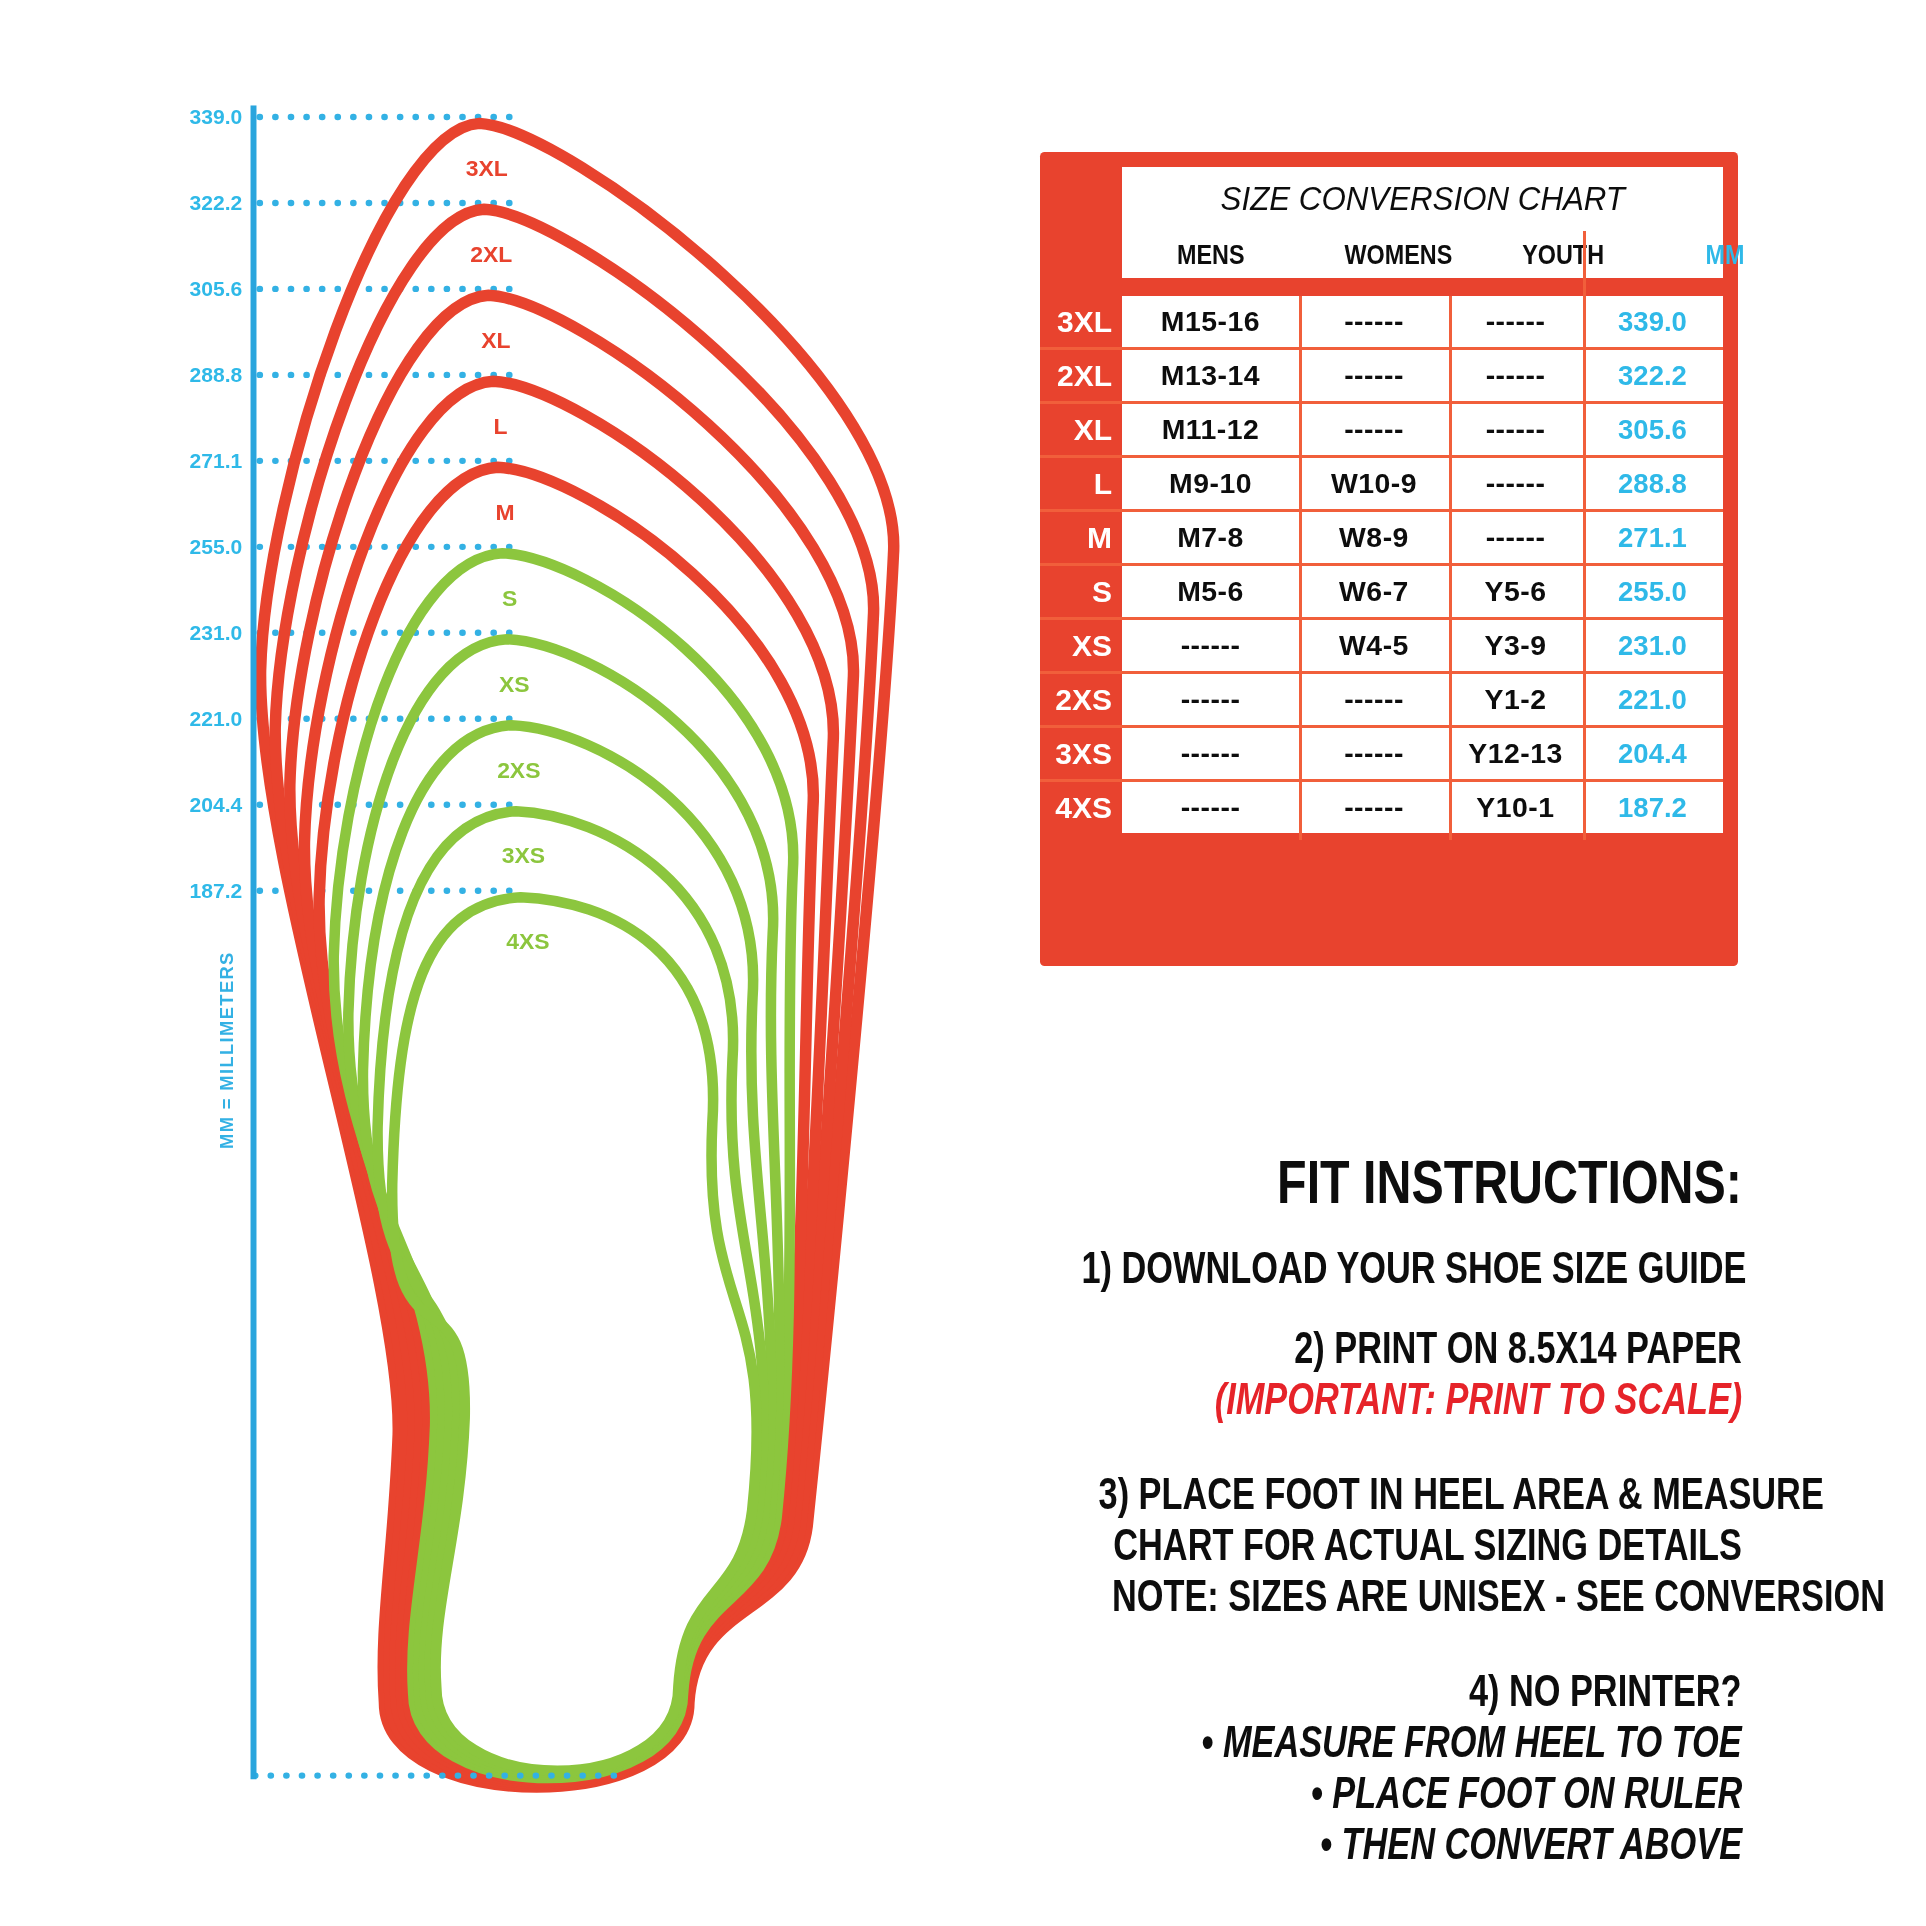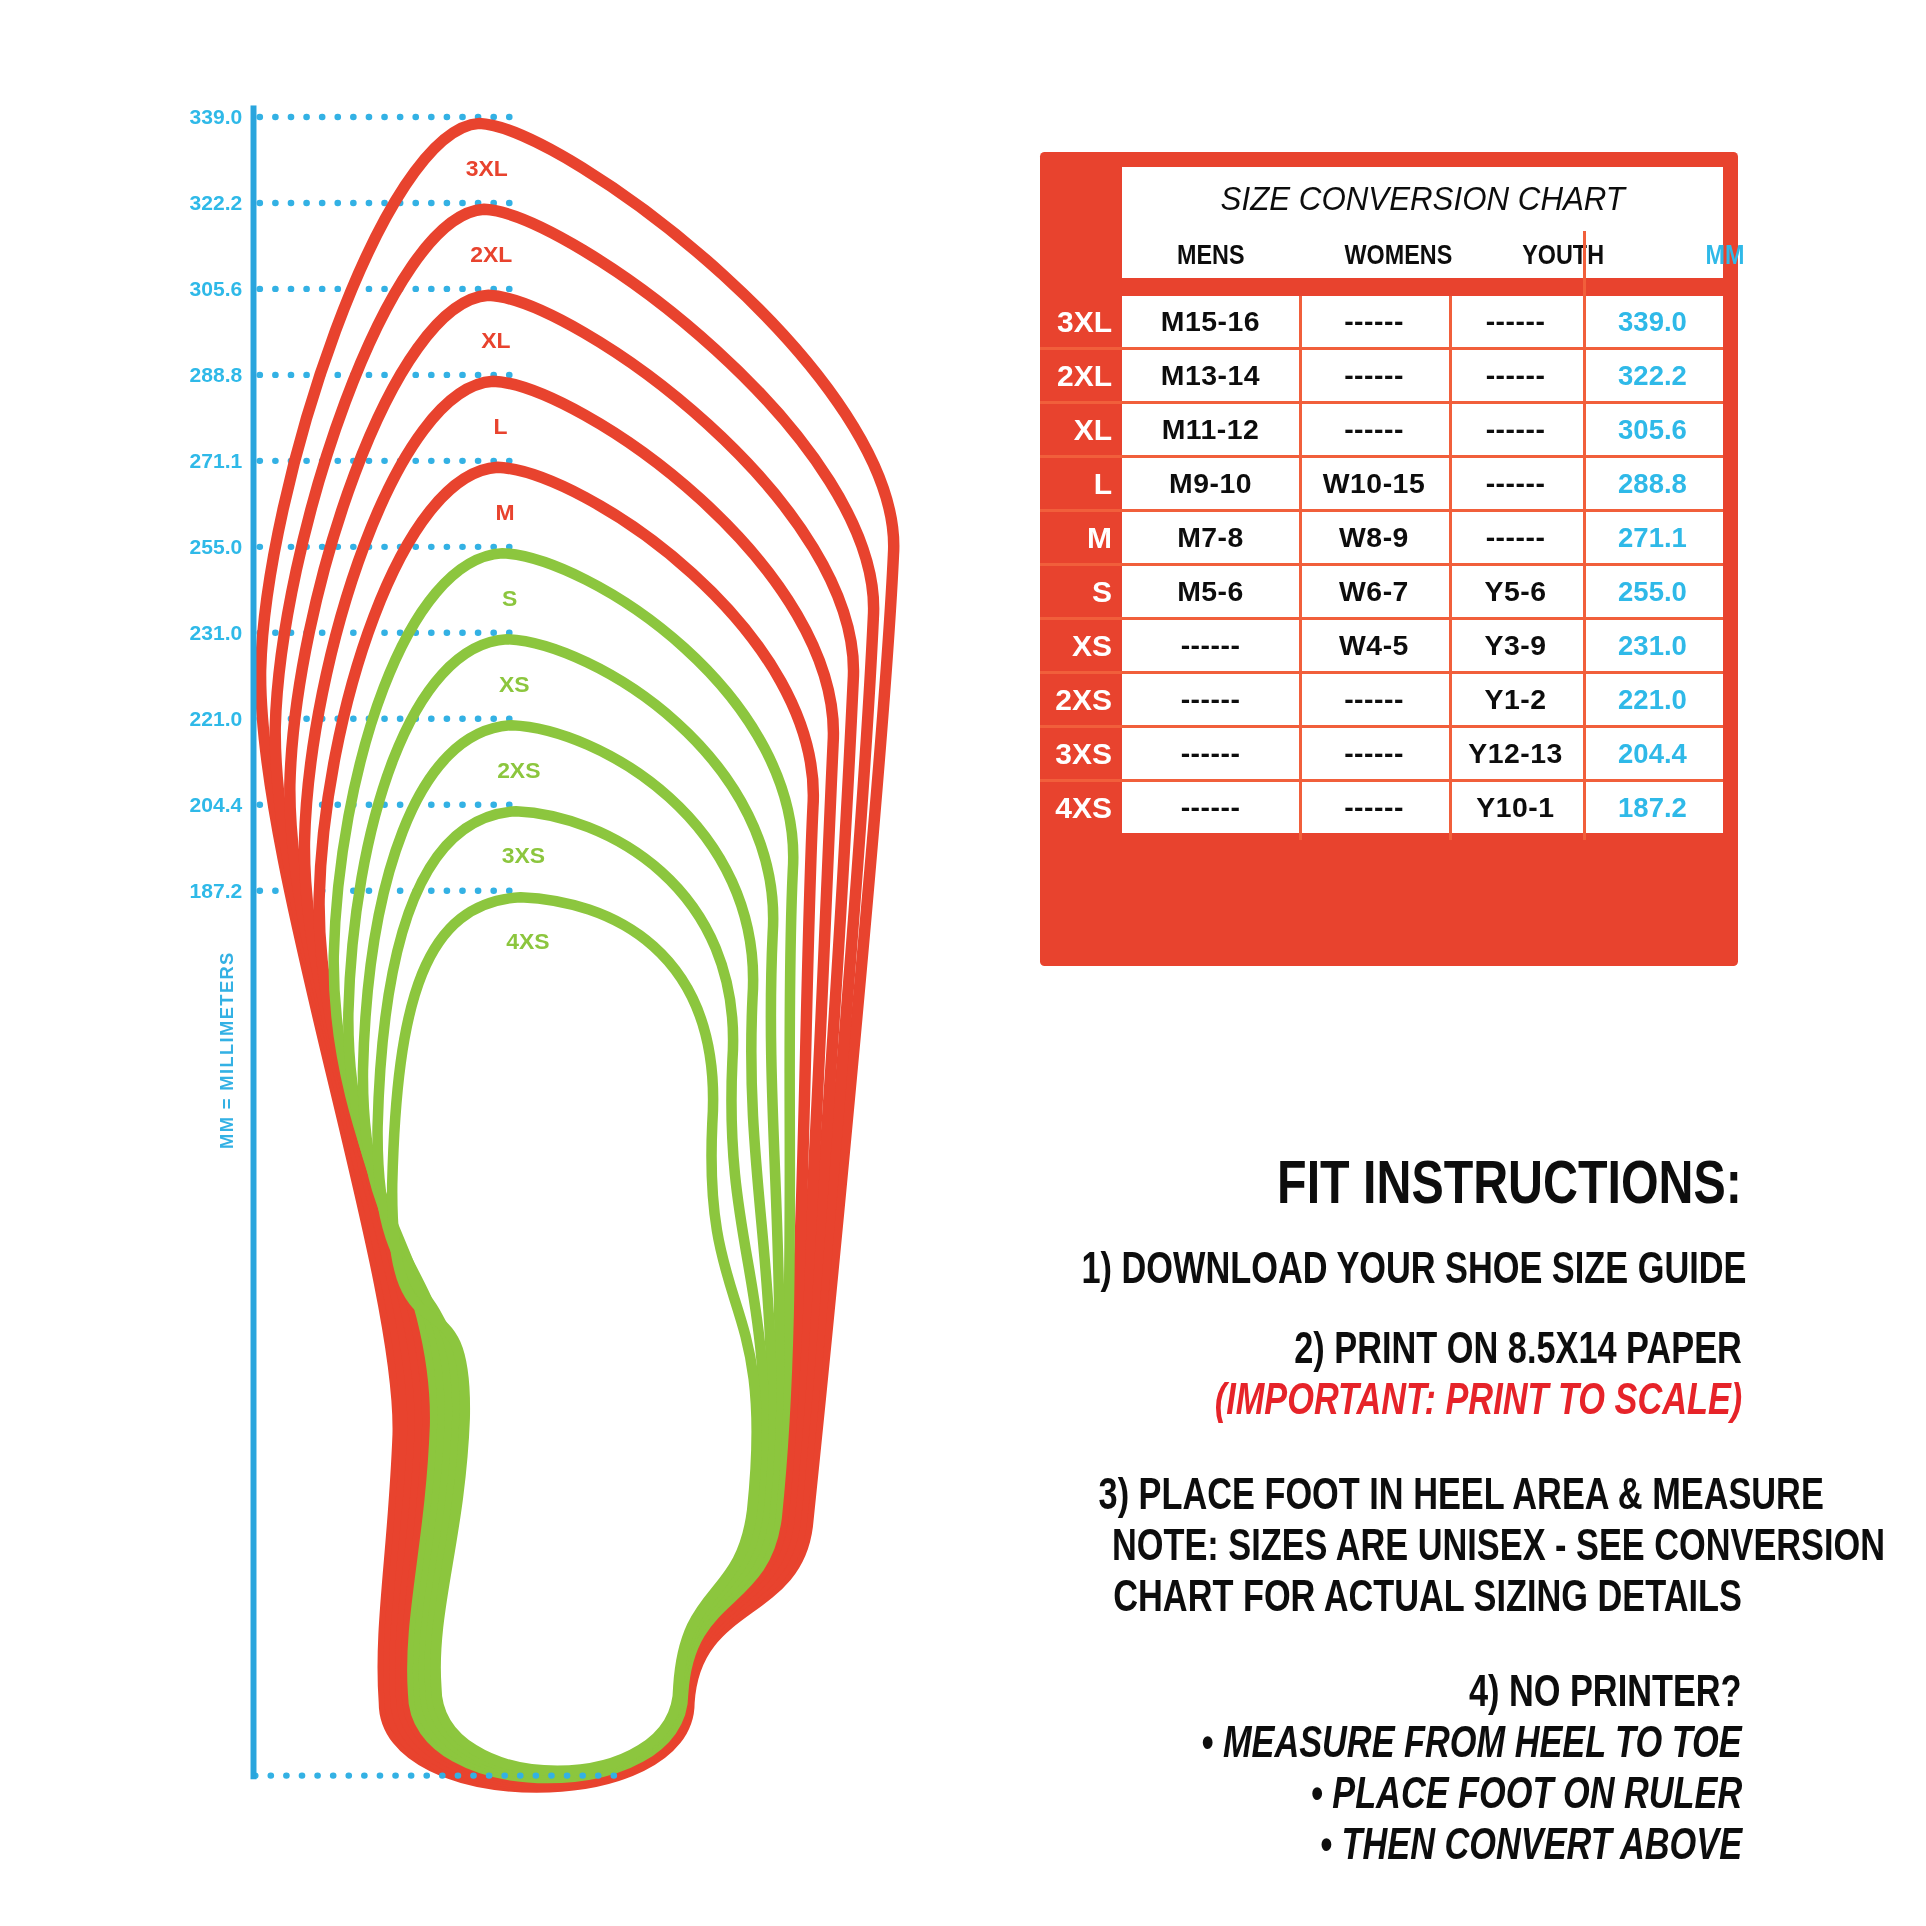--- a/index.html
+++ b/index.html
@@ -123,21 +123,21 @@
         <div class="conv-row">
           <div class="cell size-cell">XL</div>
           <div class="cell">M11-12</div>
           <div class="cell">------</div>
           <div class="cell">------</div>
           <div class="cell mm-cell">305.6</div>
         </div>
         <div class="conv-row">
           <div class="cell size-cell">L</div>
           <div class="cell">M9-10</div>
-          <div class="cell">W10-15</div>
+          <div class="cell">W10-9</div>
           <div class="cell">------</div>
           <div class="cell mm-cell">288.8</div>
         </div>
         <div class="conv-row">
           <div class="cell size-cell">M</div>
           <div class="cell">M7-8</div>
           <div class="cell">W8-9</div>
           <div class="cell">------</div>
           <div class="cell mm-cell">271.1</div>
         </div>
@@ -188,22 +188,22 @@
     </div>
   <div class="ins-g1">
         <div class="ins-line"><span>1) DOWNLOAD YOUR SHOE SIZE GUIDE</span></div>
       </div>
       <div class="ins-g2">
         <div class="ins-line"><span>2) PRINT ON 8.5X14 PAPER</span></div>
         <div class="ins-line ins-important"><span>(IMPORTANT: PRINT TO SCALE)</span></div>
       </div>
       <div class="ins-g3">
         <div class="ins-line"><span>3) PLACE FOOT IN HEEL AREA &amp; MEASURE</span></div>
+        <div class="ins-line"><span>CHART FOR ACTUAL SIZING DETAILS</span></div>
         <div class="ins-line"><span>NOTE: SIZES ARE UNISEX - SEE CONVERSION</span></div>
-        <div class="ins-line"><span>CHART FOR ACTUAL SIZING DETAILS</span></div>
       </div>
       <div class="ins-g4">
         <div class="ins-line"><span>4) NO PRINTER?</span></div>
         <div class="ins-line ins-bullet"><span>• MEASURE FROM HEEL TO TOE</span></div>
         <div class="ins-line ins-bullet"><span>• PLACE FOOT ON RULER</span></div>
         <div class="ins-line ins-bullet"><span>• THEN CONVERT ABOVE</span></div>
       </div>
     </div>
 
 </div>

